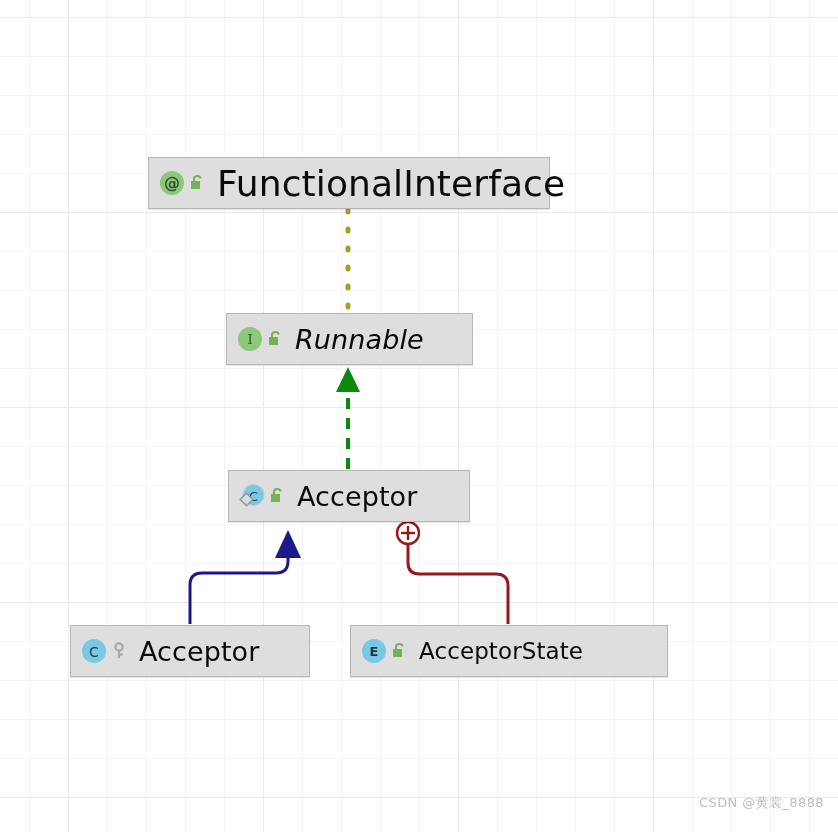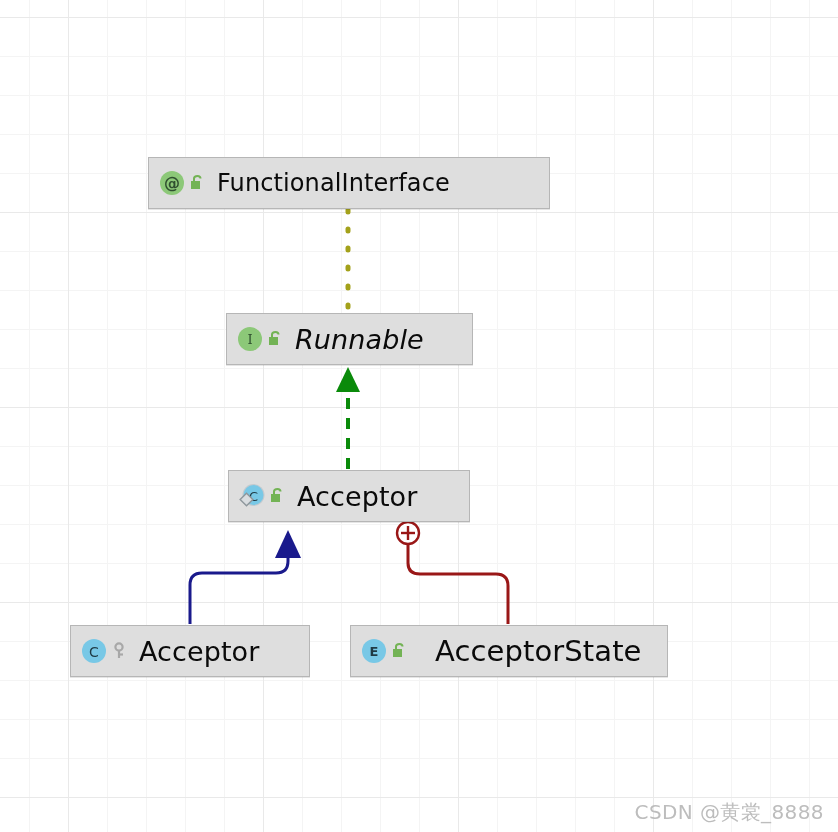--- a/index.html
+++ b/index.html
@@ -60,48 +60,48 @@
     align-items: center;
     justify-content: center;
     flex: none;
   }
   .kind-icon { width: 26px; height: 26px; margin-right: 2px; }
   .vis-icon  { width: 20px; height: 20px; margin-right: 10px; }
 
   .n-functionalinterface {
     left: 148px; top: 157px; width: 402px; height: 52px;
   }
-  .n-functionalinterface .node-label { font-size: 24px; }
+  .n-functionalinterface .node-label { font-size: 36px; }
 
   .n-runnable {
     left: 226px; top: 313px; width: 247px; height: 52px;
   }
   .n-runnable .node-label { font-size: 27px; font-style: italic; }
 
   .n-acceptor-abstract {
     left: 228px; top: 470px; width: 242px; height: 52px;
   }
   .n-acceptor-abstract .node-label { font-size: 27px; }
 
   .n-acceptor-inner {
     left: 70px; top: 625px; width: 240px; height: 52px;
   }
   .n-acceptor-inner .node-label { font-size: 27px; }
 
   .n-acceptorstate {
     left: 350px; top: 625px; width: 318px; height: 52px;
   }
-  .n-acceptorstate .node-label { font-size: 29px; margin-left: 16px; }
+  .n-acceptorstate .node-label { font-size: 23px; }
 
   .watermark {
     position: absolute;
     right: 14px;
-    bottom: 6px;
+    bottom: 20px;
     color: #bdbdbd;
-    font-size: 20px;
+    font-size: 13px;
     letter-spacing: 0.4px;
     white-space: nowrap;
   }
 </style>
 </head>
 <body>
 
 <div id="canvas">
 
   <svg class="edge-layer" width="838" height="832" viewBox="0 0 838 832">

